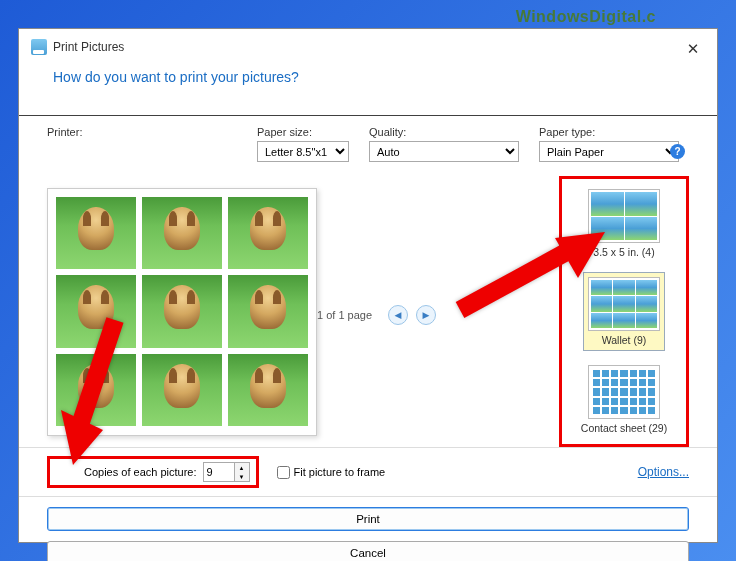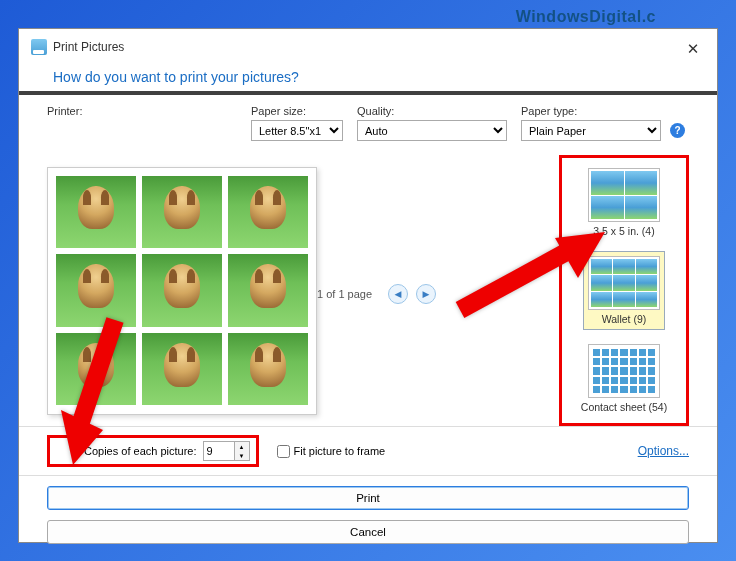--- a/index.html
+++ b/index.html
@@ -1,26 +1,26 @@
 <!DOCTYPE html>
 <html><head>
 <meta charset="utf-8">
 <style>
 * { box-sizing: border-box; margin: 0; padding: 0; font-family: 'Segoe UI', Tahoma, sans-serif; }
 body { background: linear-gradient(135deg, #1e5bd6 0%, #4a8ef0 100%); width: 736px; height: 561px; overflow: hidden; position: relative; padding: 28px 18px 18px 18px; }
-.watermark { position: absolute; top: 8px; right: 80px; color: #0c4a6e; font-size: 16px; font-weight: 600; opacity: 0.8; letter-spacing: 0.5px; }
+.watermark { position: absolute; top: 8px; right: 80px; color: #4d7c0f; font-size: 16px; font-weight: 600; opacity: 0.8; letter-spacing: 0.5px; }
 .dialog { background: #fff; width: 100%; height: 100%; border: 1px solid #888; position: relative; display: flex; flex-direction: column; }
 .titlebar { display: flex; align-items: center; padding: 10px 12px 2px 12px; }
 .titlebar .icon { width: 16px; height: 16px; background: linear-gradient(#7fc9f0,#4a9fd6); margin-right: 6px; border-radius: 2px; position: relative; }
 .titlebar .icon::after { content:''; position:absolute; bottom:1px; left:2px; width:11px; height:4px; background:#fff; border-radius:1px;}
 .titlebar .title { font-size: 12px; color: #333; }
 .close-btn { position: absolute; top: 10px; right: 14px; width: 20px; height: 20px; display: flex; align-items: center; justify-content: center; cursor: pointer; font-size: 15px; color: #333; }
-.question-bar { padding: 12px 34px 6px 34px; border-bottom: 4px solid #404040; }
+.question-bar { padding: 12px 34px 30px 34px; border-bottom: 1px solid #404040; }
 .question-bar .q { color: #1a6dc4; font-size: 14px; }
-.controls-row { display: flex; gap: 14px; padding: 10px 28px 8px 28px; position: relative; }
+.controls-row { display: flex; gap: 20px; padding: 10px 28px 8px 28px; position: relative; }
 .ctrl { display: flex; flex-direction: column; }
 .ctrl label { font-size: 11px; color: #333; margin-bottom: 3px; }
 .ctrl select { font-size: 11px; height: 21px; border: 1px solid #aaa; background: #fff; padding: 0 3px; }
 .ctrl.printer { width: 190px; }
 .ctrl.paper { width: 92px; }
 .ctrl.quality { width: 150px; }
 .ctrl.type { width: 140px; }
 .help-icon { position: absolute; right: 32px; top: 28px; width: 15px; height: 15px; border-radius: 50%; background: #2d7de0; color: #fff; font-size: 10px; text-align: center; line-height: 15px; cursor: pointer; font-weight: bold; }
 .main-area { flex: 1; display: flex; padding: 6px 28px 0 28px; position: relative; }
 .preview-pane { flex: 1; display: flex; flex-direction: row; align-items: center; }
@@ -169,21 +169,21 @@
             <div class="cell"></div>
             <div class="cell"></div>
             <div class="cell"></div>
             <div class="cell"></div>
             <div class="cell"></div>
             <div class="cell"></div>
             <div class="cell"></div>
             <div class="cell"></div>
             <div class="cell"></div>
           </div>
-          <div class="layout-label">Contact sheet (54)</div>
+          <div class="layout-label">Contact sheet (29)</div>
         </div>
       </div>
   </div>
 
   <div class="bottom-row">
     <div class="copies-group">
       <label>Copies of each picture:</label>
       <div class="spinner">
         <input type="text" value="9" style="">
         <div class="sp-btns">

